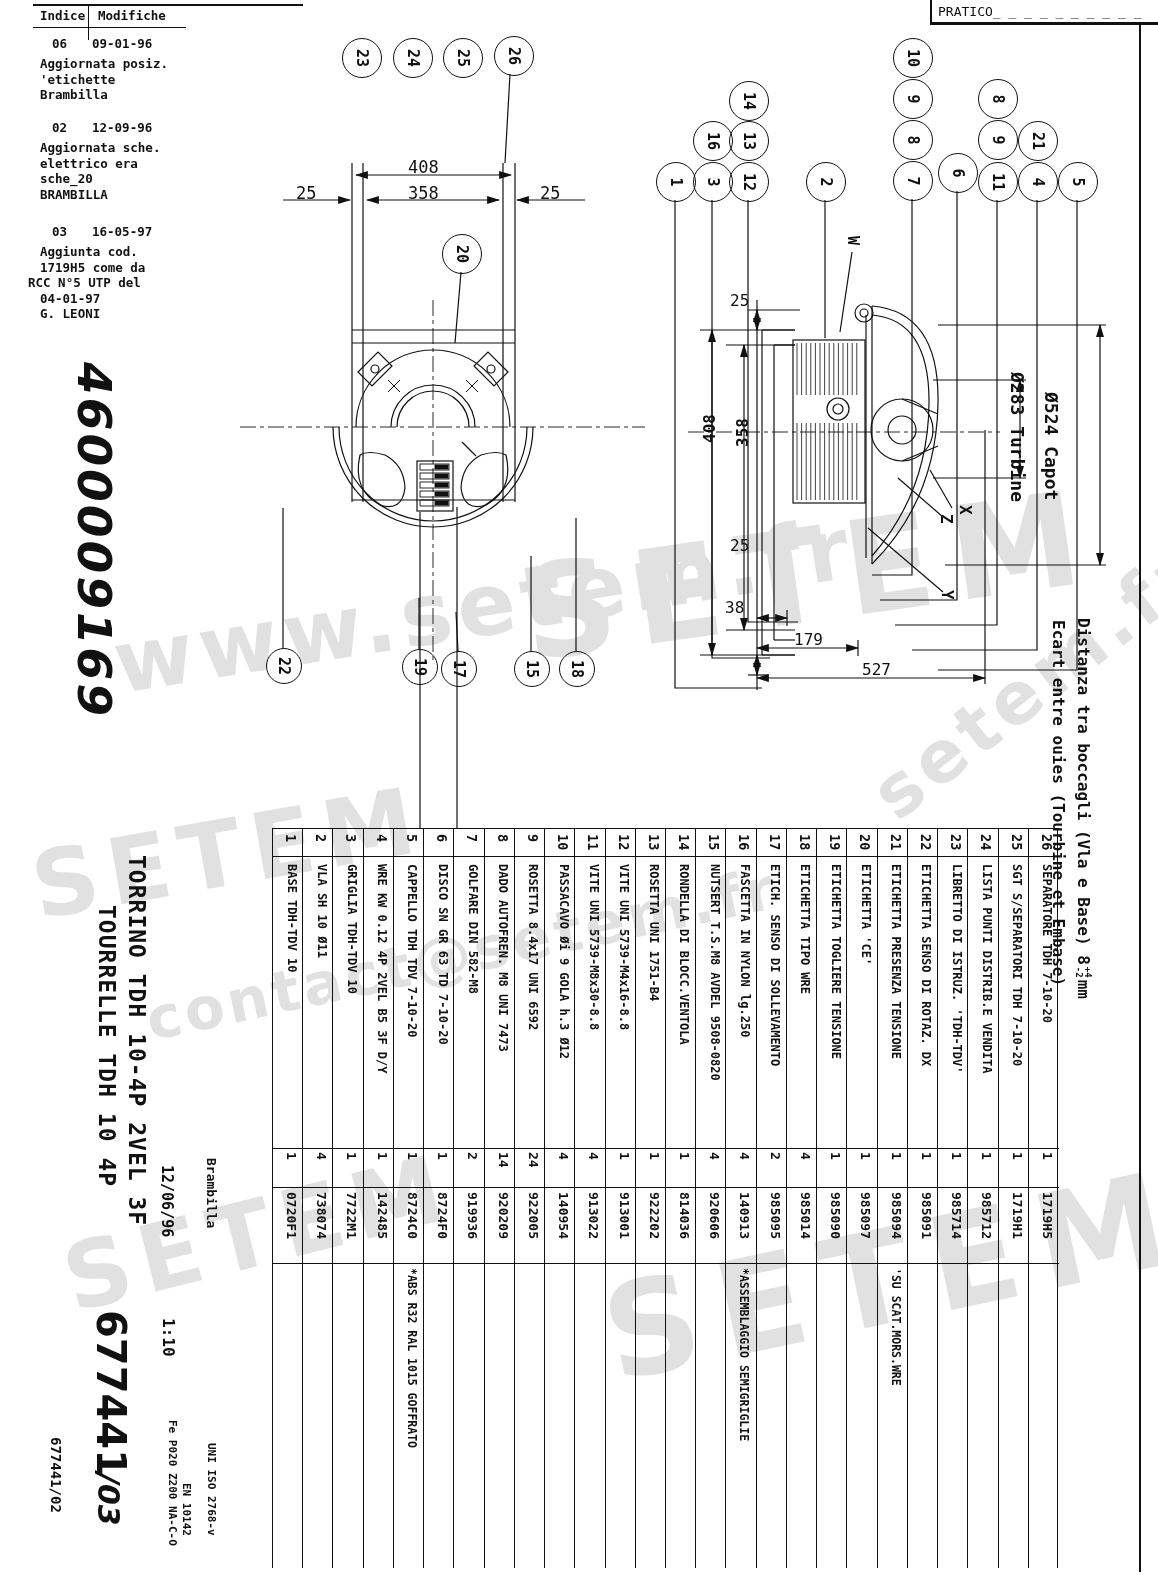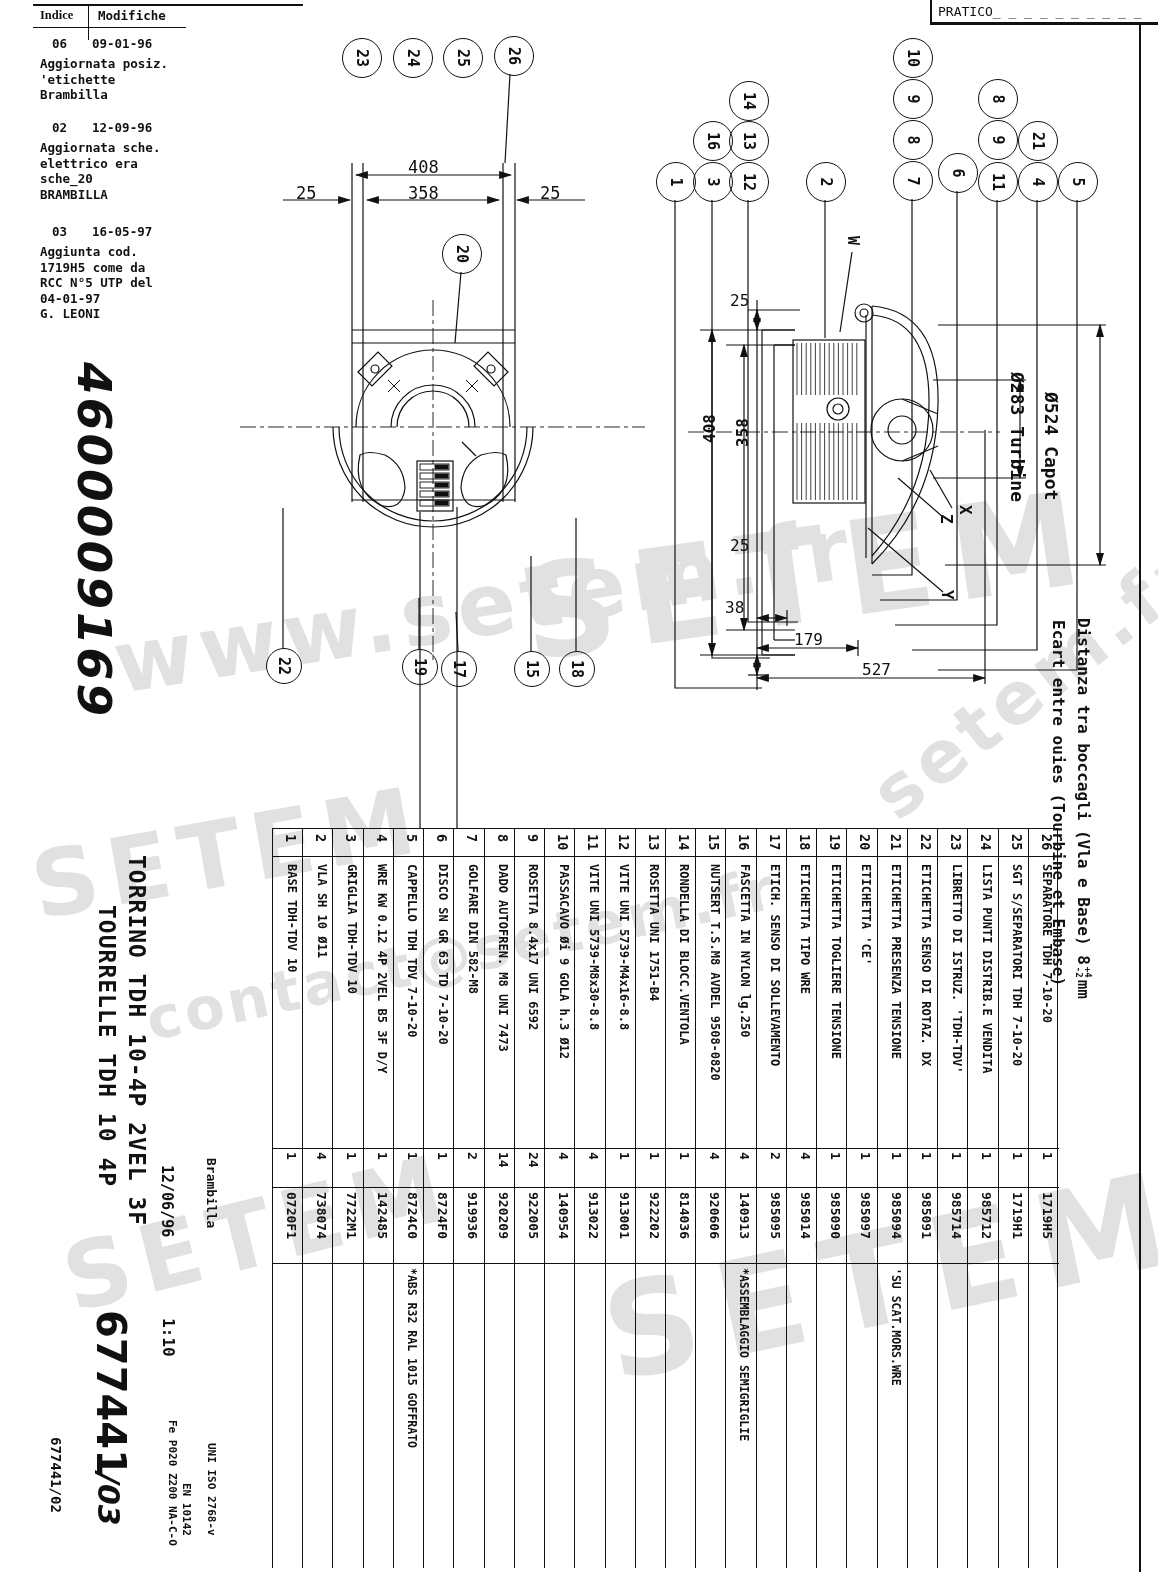--- a/index.html
+++ b/index.html
@@ -227,39 +227,39 @@
   </svg>
 
   <div class="hline" style="left:33px;top:4px;width:270px;height:1.6px;"></div>
   <div class="vline" style="left:930px;top:0;width:2.4px;height:24px;"></div>
   <div class="hline" style="left:930px;top:22px;width:228px;height:2.6px;"></div>
   <div class="vline" style="left:1139px;top:24px;width:2px;height:1548px;"></div>
   <div class="htext" style="left:938px;top:4px;font-size:13px;">PRATICO_ _ _ _ _ _ _ _ _ _</div>
 
   <div id="rev-header" style="left:33px;top:4px;width:153px;height:22px;"></div>
   <div id="rev-split" style="left:88px;top:4px;width:1.4px;height:36px;"></div>
-  <div class="rev-line" style="left:40px;top:8px;font-family:Liberation Serif, serif;">Indice</div>
+  <div class="rev-line" style="left:40px;top:8px;">Indice</div>
   <div class="rev-line" style="left:98px;top:8px;">Modifiche</div>
   <div id="rev-entries">
       <div class="rev-line" style="left: 52px; top: 36px;">06</div>
       <div class="rev-line" style="left: 92px; top: 36px;">09-01-96</div>
       <div class="rev-line" style="left: 40px; top: 56px;">Aggiornata posiz.</div>
       <div class="rev-line" style="left: 40px; top: 71.5px;">'etichette</div>
       <div class="rev-line" style="left: 40px; top: 87px;">Brambilla</div>
       <div class="rev-line" style="left: 52px; top: 120px;">02</div>
       <div class="rev-line" style="left: 92px; top: 120px;">12-09-96</div>
       <div class="rev-line" style="left: 40px; top: 140px;">Aggiornata sche.</div>
       <div class="rev-line" style="left: 40px; top: 155.5px;">elettrico era</div>
       <div class="rev-line" style="left: 40px; top: 171px;">sche_20</div>
       <div class="rev-line" style="left: 40px; top: 186.5px;">BRAMBILLA</div>
       <div class="rev-line" style="left: 52px; top: 224px;">03</div>
       <div class="rev-line" style="left: 92px; top: 224px;">16-05-97</div>
       <div class="rev-line" style="left: 40px; top: 244px;">Aggiunta cod.</div>
       <div class="rev-line" style="left: 40px; top: 259.5px;">1719H5 come da</div>
-      <div class="rev-line" style="left: 40px; top: 275px;">RCC N°5 UTP del</div>
+      <div class="rev-line" style="left: 28px; top: 275px;">RCC N°5 UTP del</div>
       <div class="rev-line" style="left: 40px; top: 290.5px;">04-01-97</div>
       <div class="rev-line" style="left: 40px; top: 306px;">   G. LEONI</div>
     </div>
 
   <div class="rot" style="left:122px;top:362px;font-family:'DejaVu Sans',sans-serif;font-style:italic;font-size:47px;letter-spacing:3px;">4600009169</div>
 
   <div class="htext" style="left:408px;top:157px;font-size:17px;">408</div>
   <div class="htext" style="left:408px;top:183px;font-size:17px;">358</div>
   <div class="htext" style="left:296px;top:183px;font-size:17px;">25</div>
   <div class="htext" style="left:540px;top:183px;font-size:17px;">25</div>

